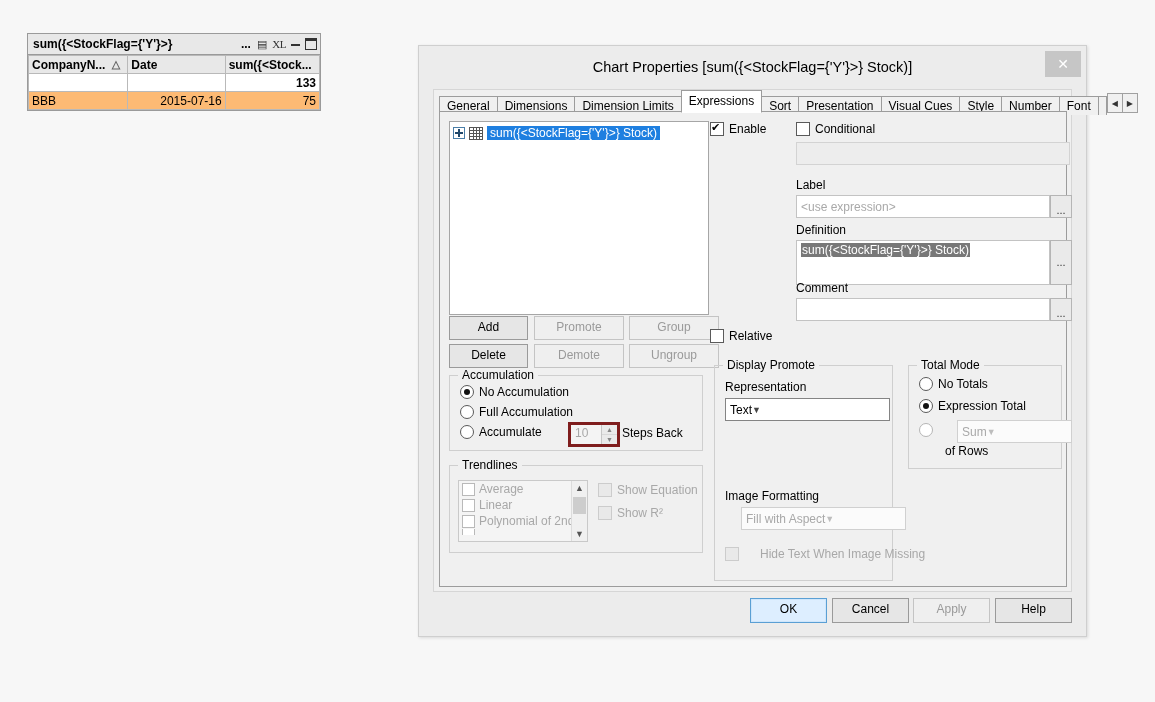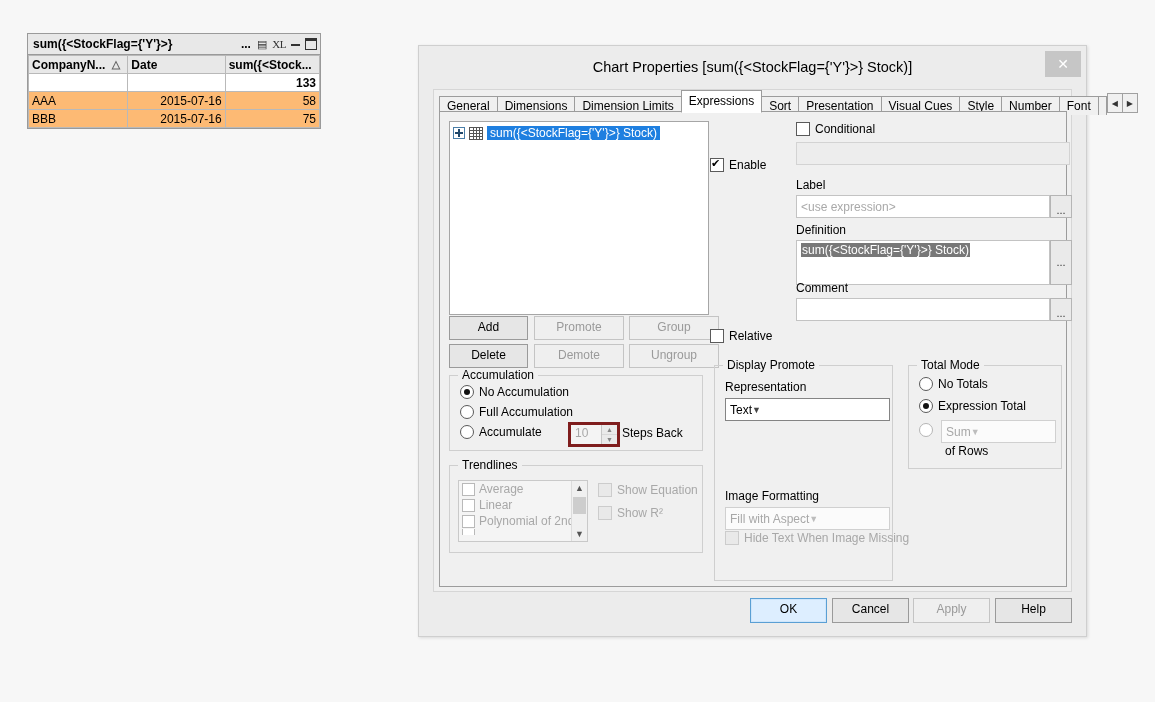--- a/index.html
+++ b/index.html
@@ -254,21 +254,21 @@
   }
   #trend-scroll .arrow.down { position:absolute; bottom: 0; left:0; right:0;}
 
   
   .select {
     display: flex; align-items: center; justify-content: flex-start;
     border: 1px solid #848484; background: #fff; height: 21px;
     padding: 0 4px; font-size: 12px; cursor: pointer;
   }
   .select .chev { font-size: 9px; color: #444; }
-  .select.disabled { border-color: #d0d0d0; color: #a8a8a8; background: #fbfbfb; cursor: default;}
+  .select.disabled { border-color: #d0d0d0; color: #a8a8a8; background: #fbfbfb; cursor: default; margin-left: 16px;}
   .select.disabled .chev { color: #bdbdbd;}
 
   
   #right-pane { position: absolute; left: 270px; top: 6px; right: 6px; }
   .textbox {
     border: 1px solid #c3c3c3; background: #fff; height: 21px;
     display: flex; align-items: center; padding: 0 4px; font-size: 12px;
   }
   .textbox.readonly { background: #ededed; border-color: #d3d3d3;}
   .textbox.placeholder { color: #a9a9a9;}
@@ -322,25 +322,20 @@
         <th class="num">sum({&lt;Stock...</th>
       </tr>
     </thead>
     <tbody>
       <tr class="total">
         <td></td>
         <td></td>
         <td>133</td>
       </tr>
       <tr>
-        <td class="txt">AAA</td>
-        <td class="date">2015-07-16</td>
-        <td class="num">58</td>
-      </tr>
-      <tr>
         <td class="txt">BBB</td>
         <td class="date">2015-07-16</td>
         <td class="num">75</td>
       </tr>
     </tbody>
   </table>
 </div>
 
 <div id="dialog">
   <div id="dlg-titlebar">
@@ -461,21 +456,21 @@
         <div class="row" style="left:10px; top:14px;">Representation</div>
         <div class="select" style="position:absolute; left:10px; top:32px; width:155px;">
           <span>Text</span>
           <span class="chev">▼</span>
         </div>
         <div class="row" style="left:10px; top:123px;">Image Formatting</div>
         <div class="select disabled" style="position:absolute; left:10px; top:141px; width:155px;">
           <span>Fill with Aspect</span>
           <span class="chev">▼</span>
         </div>
-        <div class="row checkbox disabled" style="left:10px; top:165px;">
+        <div class="row checkbox disabled" style="left:10px; top:181px;gap:16px;">
           <span class="mark"></span>
           <span>Hide Text When Image Missing</span>
         </div>
       </div>
 
       <div class="groupbox" id="gb-total">
         <div class="gb-title">Total Mode</div>
         <div class="row radio" style="left:10px; top:11px;">
           <span class="mark"></span>
           <span>No Totals</span>
@@ -488,21 +483,21 @@
           <span class="mark"></span>
         </div>
         <div class="select disabled" style="position:absolute; left:32px; top:54px; width:105px;">
           <span>Sum</span>
           <span class="chev">▼</span>
         </div>
         <div class="row" style="left:36px; top:78px;">of Rows</div>
       </div>
 
       <div id="right-pane">
-        <div class="row checkbox checked" style="left:0px; top:4px;margin-top:36px;">
+        <div class="row checkbox checked" style="left:0px; top:4px;">
           <span class="mark"></span>
           <span>Enable</span>
         </div>
         <div class="row checkbox" style="left:86px; top:4px;">
           <span class="mark"></span>
           <span>Conditional</span>
         </div>
         <div class="textbox readonly" style="position:absolute; left:86px; top:24px; width:264px;">
           <span></span>
         </div>

